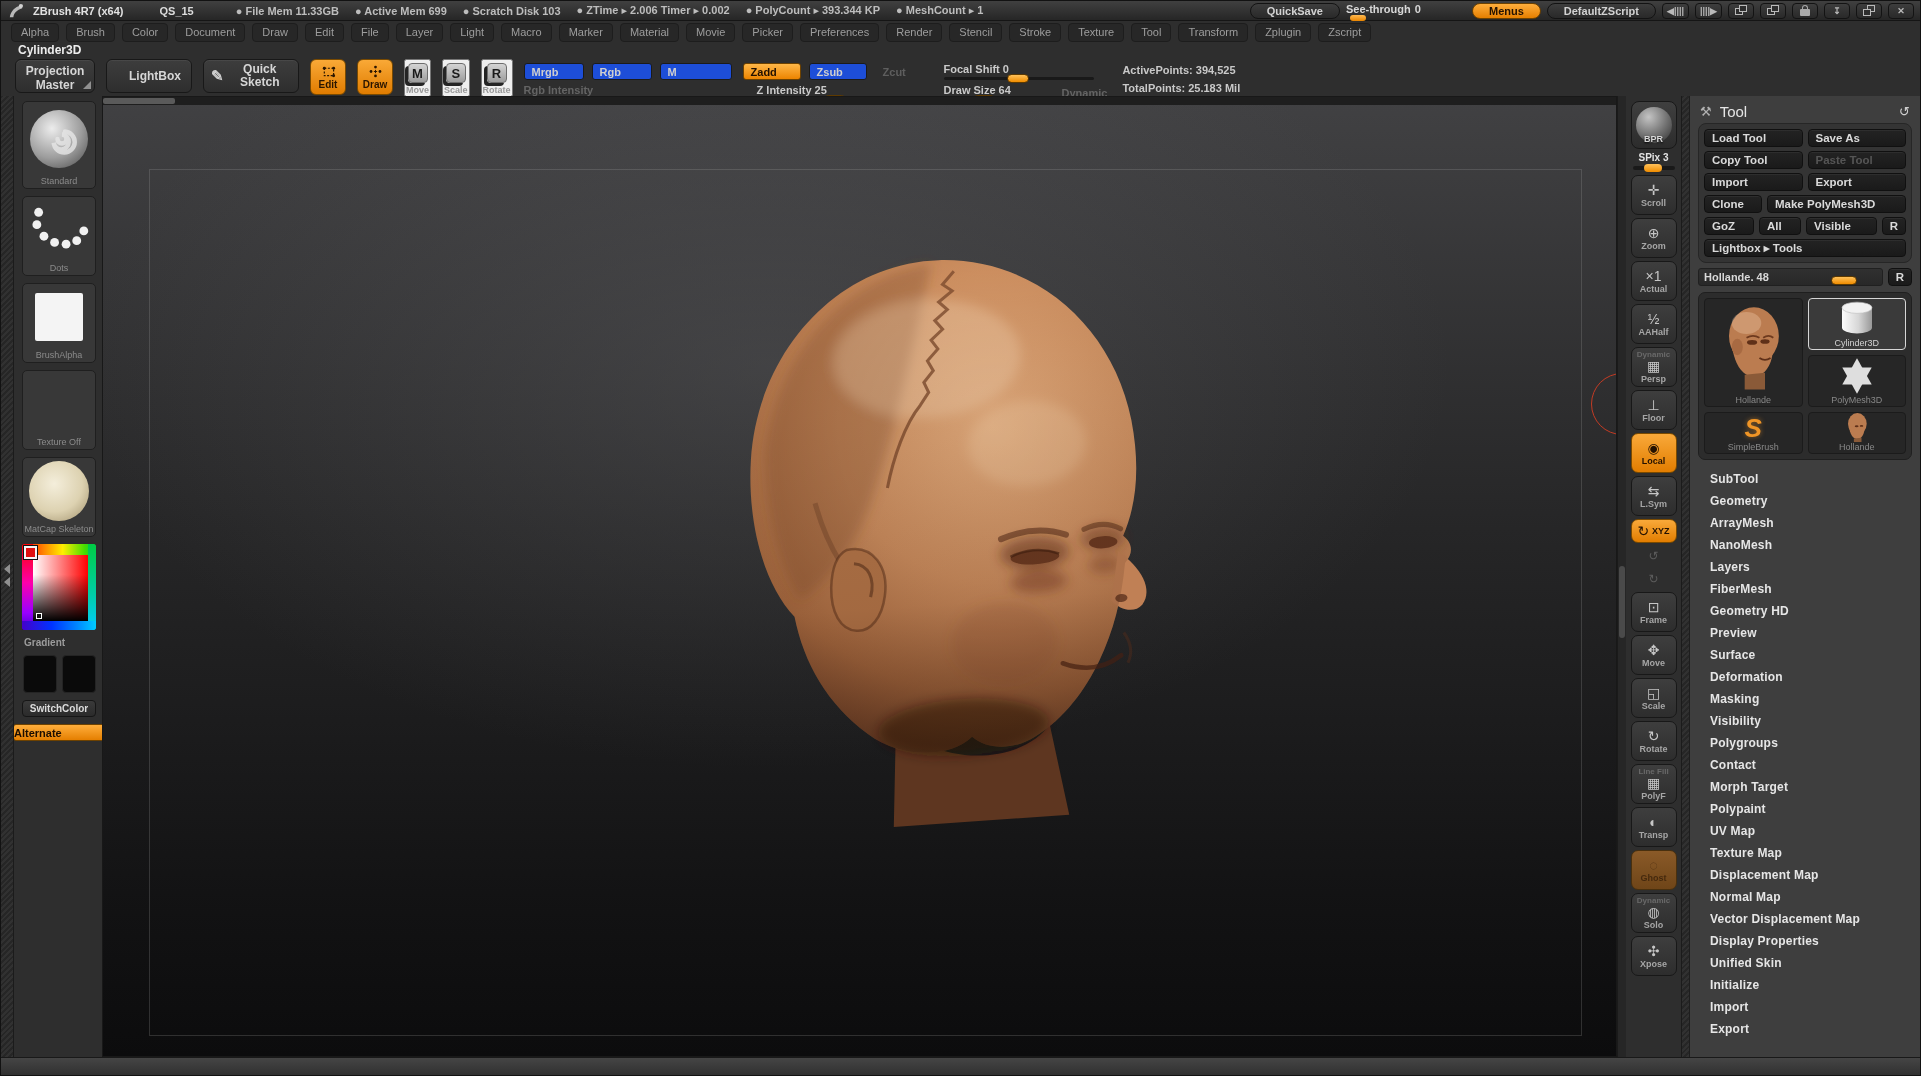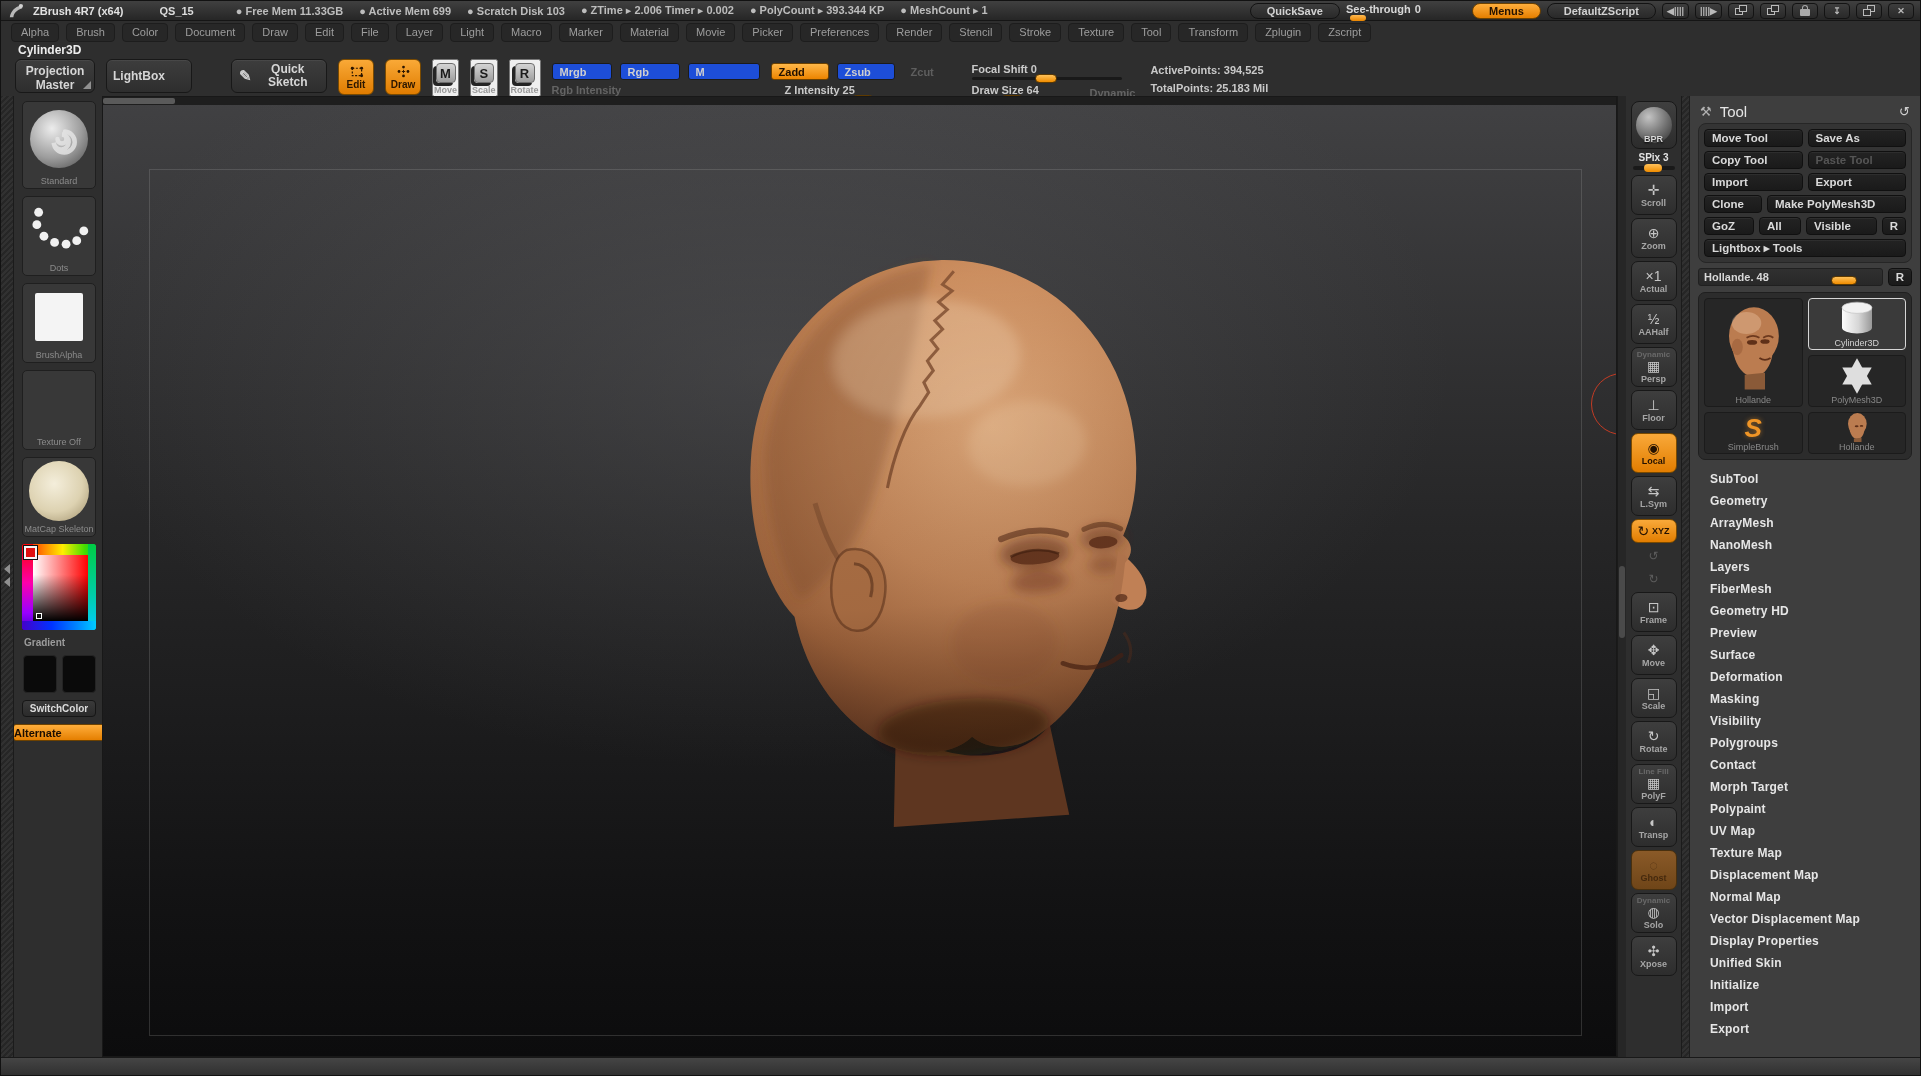--- a/index.html
+++ b/index.html
@@ -36,21 +36,21 @@
   
   .menubar{display:flex;gap:7px;padding:0 10px;height:22px;align-items:center;background:#2e2e2e}
   .menu-btn{padding:2px 9px;background:#272727;border:1px solid #1d1d1d;border-radius:4px;color:#9d9d9d;font-size:11px;line-height:13px;white-space:nowrap}
 
   
   .toolname{height:15px;padding-left:17px;font-size:12px;font-weight:bold;color:#ededed}
   .toolbar{display:flex;align-items:flex-start;gap:11px;padding:1px 0 0 14px;height:38px}
   .tb-button{background:linear-gradient(#3d3d3d,#2e2e2e);border:1px solid #181818;border-radius:6px;color:#d6d6d6;font-weight:bold;font-size:12px;box-shadow:inset 0 1px 0 rgba(255,255,255,.06)}
   .pm{width:80px;height:34px;line-height:14px;text-align:center;position:relative;padding-top:3px}
   .pm .fold{position:absolute;right:3px;bottom:3px;width:0;height:0;border-left:8px solid transparent;border-bottom:8px solid #909090}
-  .lightbox{width:86px;height:34px;display:flex;align-items:center;padding-left:6px;margin-right:28px}
+  .lightbox{width:86px;height:34px;display:flex;align-items:center;padding-left:22px;}
   .qsketch{width:96px;height:34px;display:flex;align-items:center;gap:5px;padding:0 7px}
   .qs-icon{font-size:15px;color:#cfcfcf}
   .qs-label{line-height:13px}
   .mode-btn{width:36px;height:36px;border-radius:6px;display:flex;flex-direction:column;align-items:center;justify-content:center;gap:1px;font-size:10px;font-weight:bold;background:linear-gradient(#f9a937,#e07c00);border:1px solid #7a4a00;color:#2b1600}
   .msr{display:flex;flex-direction:column;align-items:center;gap:2px;color:#989898;font-size:9px;font-weight:bold;padding-top:2px}
   .msr .tile{width:20px;height:20px;background:linear-gradient(#d4d4d4,#9c9c9c);border-radius:4px;color:#1b1b1b;display:flex;align-items:center;justify-content:center;font-size:13px;font-weight:bold;box-shadow:-3px 3px 0 #242424;border:1px solid #6d6d6d}
   .flat-group{display:flex;flex-direction:column;gap:4px;padding-top:4px}
   .flat-row{display:flex;gap:8px;align-items:center}
   .slot{height:17px;background:#1d4ed8;border:1px solid #1b1b1b;border-radius:3px;color:#cfcfcf;font-size:11px;font-weight:bold;padding:0 7px;display:flex;align-items:center}
   .w1{width:60px}.w2{width:58px}.w3{width:72px}
@@ -163,21 +163,21 @@
     <span class="logo">
       <svg width="18" height="16" viewBox="0 0 20 18">
           <path d="M3,16 C4,9 9,4 15,3 L17,6 C11,8 8,11 7,16 Z" fill="#b9b9b9"></path>
           <circle cx="15.5" cy="3.5" r="2.4" fill="#d2d2d2"></circle>
         </svg>
     </span>
     <div class="tb-left">
 
     <span class="tb-seg">ZBrush 4R7 (x64)</span>
         <span class="tb-seg">QS_15</span>
-        <span class="tb-seg">● Free Mem 11.33GB</span>
+        <span class="tb-seg">● File Mem 11.33GB</span>
         <span class="tb-seg">● Active Mem 699</span>
         <span class="tb-seg">● Scratch Disk 103</span>
         <span class="tb-seg">● ZTime ▸ 2.006   Timer ▸ 0.002</span>
         <span class="tb-seg">● PolyCount ▸ 393.344 KP</span>
         <span class="tb-seg">● MeshCount ▸ 1</span>
       </div>
     <div class="tb-right">
       <button class="tb-btn">QuickSave</button>
       <div class="seethrough">
         <div class="st-line">
@@ -611,21 +611,21 @@
     <div class="tray right-edge"></div>
 
     <aside class="tool-panel">
       <div class="tp-header">
         <span class="tp-pick">⚒</span>
         <span>Tool</span>
         <span class="tp-reset">↺</span>
       </div>
       <div class="tp-group">
         <div class="tp-row">
-          <button class="tp-btn">Move Tool</button>
+          <button class="tp-btn">Load Tool</button>
           <button class="tp-btn">Save As</button>
         </div>
         <div class="tp-row">
           <button class="tp-btn">Copy Tool</button>
           <button class="tp-btn disabled">Paste Tool</button>
         </div>
         <div class="tp-row">
           <button class="tp-btn">Import</button>
           <button class="tp-btn">Export</button>
         </div>

